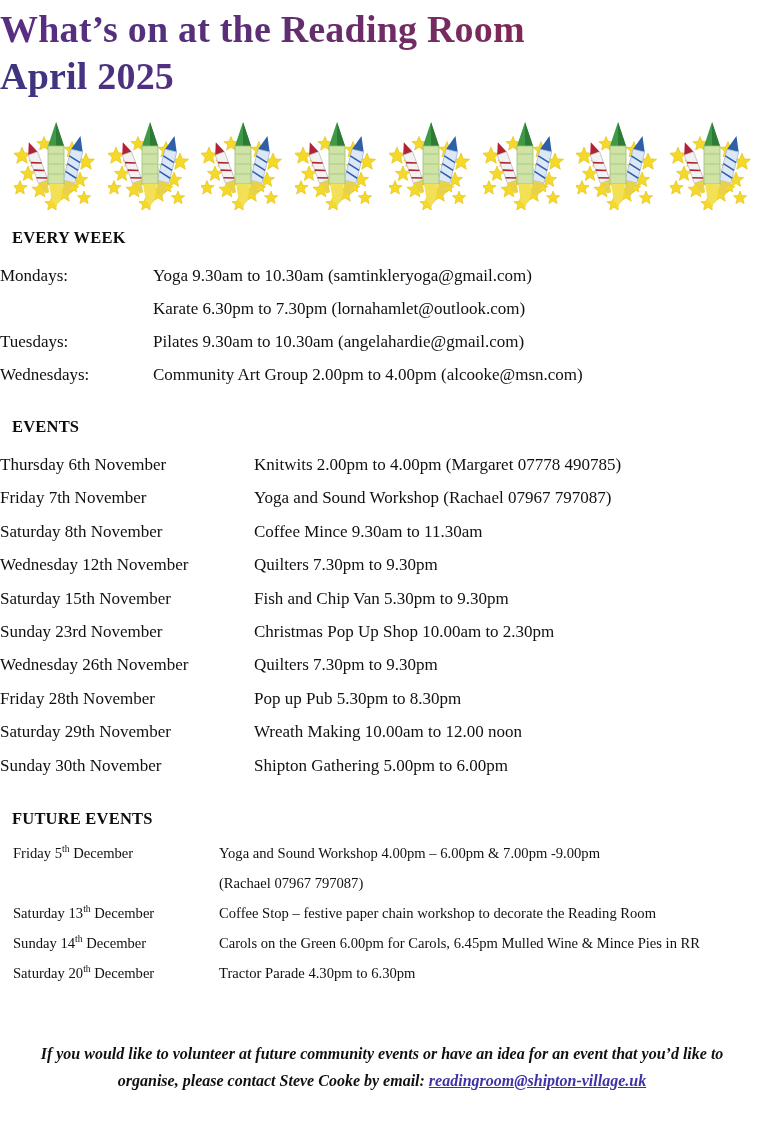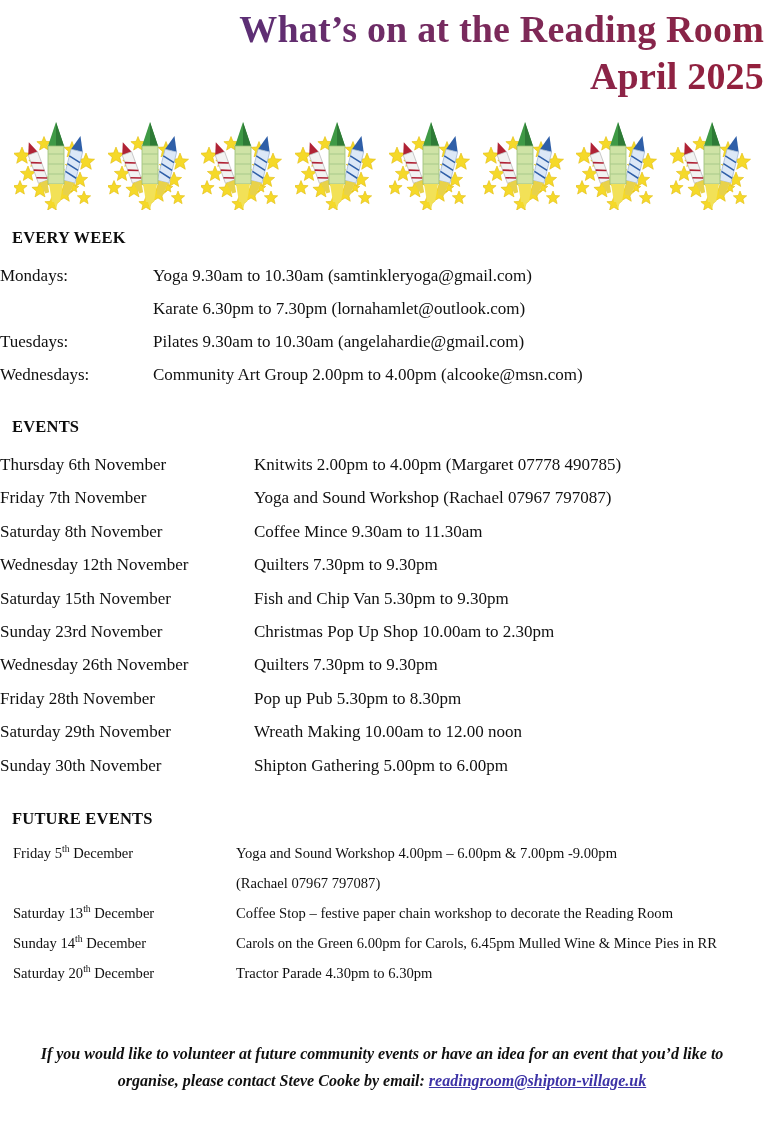--- a/index.html
+++ b/index.html
@@ -12,21 +12,21 @@
     height: 1122px;
     position: relative;
     font-family: "Liberation Serif", "DejaVu Serif", serif;
     color: #101010;
     overflow: hidden;
   }
 
   
   .title-block {
     padding-top: 6px;
-    text-align: right;
+    text-align: left;
   }
   .title-line {
     font-weight: bold;
     font-size: 38px;
     line-height: 47px;
     letter-spacing: 0.2px;
     background: linear-gradient(90deg, #5a2d82 0%, #52307d 22%, #7a2a5c 62%, #8e2240 100%);
     -webkit-background-clip: text;
     background-clip: text;
     color: transparent;
@@ -93,21 +93,20 @@
   }
   #events-list .cell-day { width: 254px; }
 
   
   #future-head { margin: 27px 11px 0 12px; }
   #future-list { margin: 9px 0 0 0; }
   #future-list .row {
     font-size: 14.6px;
     line-height: 30px;
     padding-left: 13px;
-    gap: 17px;
   }
   #future-list .cell-day { width: 206px; }
   sup {
     font-size: 0.66em;
     vertical-align: super;
     line-height: 0;
   }
 
   
   .footer {

